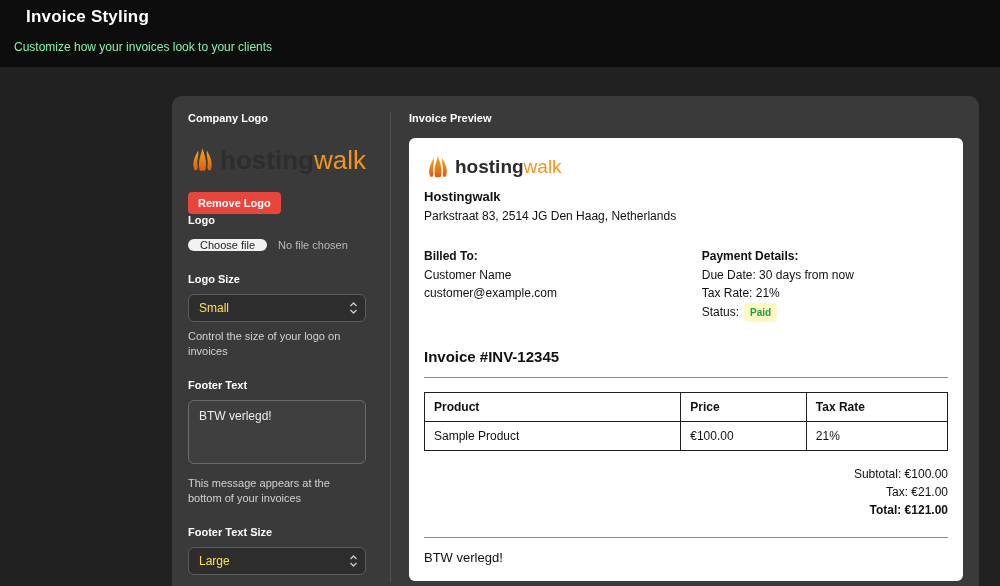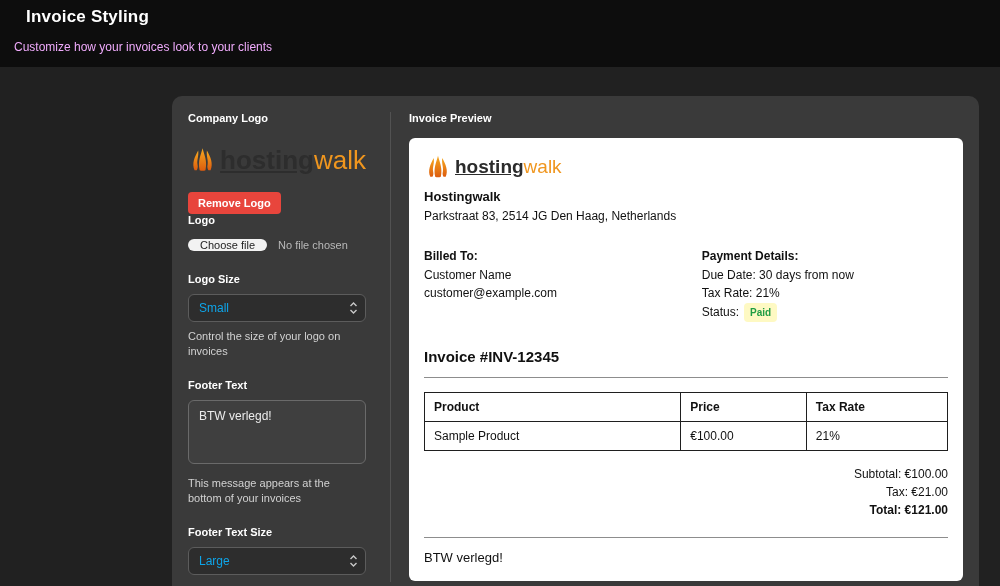--- a/index.html
+++ b/index.html
@@ -8,21 +8,21 @@
     width: 1000px; height: 586px;
     background: #212121;
     font-family: "Liberation Sans", sans-serif;
     color: #ffffff;
     overflow: hidden;
   }
 
   
   .page-header { background: #0d0d0d; padding: 7px 14px 13px 14px; }
   .page-header h1 { margin: 0 0 13px 12px; font-size: 17px; font-weight: bold; letter-spacing: .2px; }
-  .page-header p { margin: 0; font-size: 12px; color: #f0abfc; }
+  .page-header p { margin: 0; font-size: 12px; color: #86efac; }
 
   
   .card {
     background: #3a3a3a;
     border-radius: 10px;
     margin: 29px 21px 0 172px;
     min-height: 502px;
     display: flex;
     padding: 16px 16px 18px 16px;
   }
@@ -30,40 +30,40 @@
   .section-label { font-size: 11px; font-weight: bold; color: #ffffff; margin: 0; }
 
   
   .left-col { width: 202px; padding-right: 24px; flex-shrink: 0; }
   .v-divider { width: 1px; background: #525252; align-self: stretch; }
   .right-col { flex: 1; padding-left: 18px; }
 
   .logo-row { display: flex; align-items: center; gap: 3px; margin: 16px 0 12px 0; }
   .logo-row .flame { width: 40px; height: 40px; }
   .brand { font-size: 26px; white-space: nowrap; }
-  .brand .b1 { color: #2d2d2d; font-weight: bold; text-decoration: underline; }
+  .brand .b1 { color: #2d2d2d; font-weight: bold; }
   .brand .b2 { color: #f0961e; font-weight: normal; }
 
   .btn-danger {
     background: #e8453c; color: #fff; border: none; border-radius: 4px;
     font-size: 11px; font-weight: bold; padding: 5px 10px; cursor: pointer;
     font-family: inherit;
   }
 
   .file-row { display: flex; align-items: center; gap: 11px; margin: 13px 0 22px 0; }
   .btn-file {
     background: #f2f2f2; color: #222; border: none; border-radius: 13px;
     font-size: 11px; padding: 0 12px; cursor: pointer; font-family: inherit;
   }
   .file-status { font-size: 11px; color: #b9b9b9; }
 
   .select-wrap { position: relative; margin: 9px 0 7px 0; }
   .select-wrap select {
     width: 100%; appearance: none; -webkit-appearance: none;
-    background: #2d2d2d; color: #0ea5e9;
+    background: #2d2d2d; color: #fde047;
     border: 1px solid #5c5c5c; border-radius: 6px;
     font-size: 12px; padding: 6px 24px 6px 10px; font-family: inherit;
   }
   .select-chevron { position: absolute; right: 8px; top: 50%; transform: translateY(-50%); pointer-events: none; display: flex; }
 
   .help-text { font-size: 11px; color: #d2d2d2; line-height: 1.4; margin: 0 0 19px 0; }
 
   textarea.footer-input {
     width: 100%; height: 64px; resize: none;
     background: #3f3f3f; color: #ececec;

